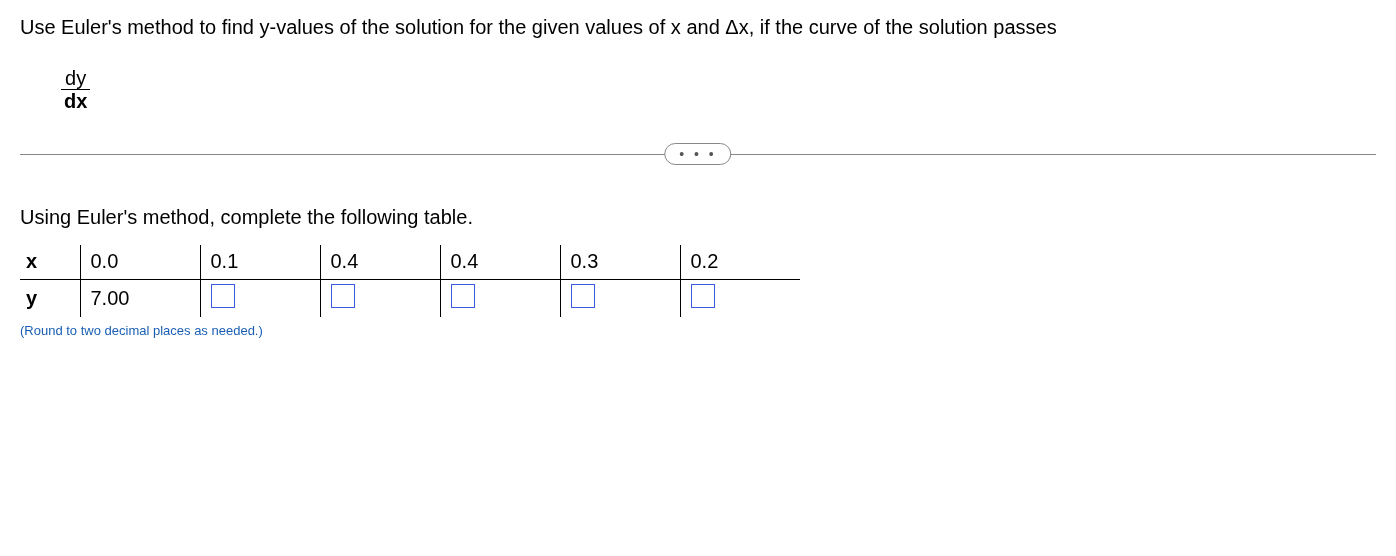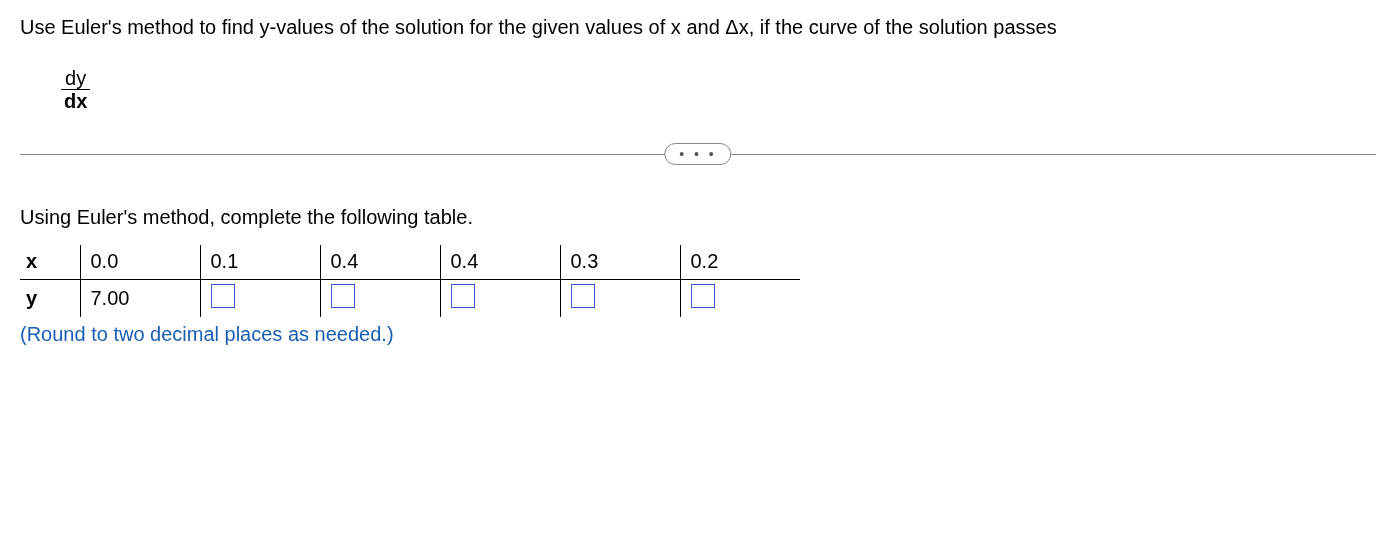--- a/index.html
+++ b/index.html
@@ -98,21 +98,21 @@
     }
     .input-box {
       display: inline-block;
       width: 24px;
       height: 24px;
       border: 1.5px solid #3b5bdb;
       background: #fff;
     }
     .note {
       color: #1a5fb4;
-      font-size: 20px;
+      font-size: 13px;
     }
   </style>
 </head>
 <body>
 
 <div class="problem-text">
   <span>Use Euler's method to find y-values of the solution for the given values of x and Δx, if the curve of the solution passes</span><br>
 </div>
 
 <div class="equation-block">

